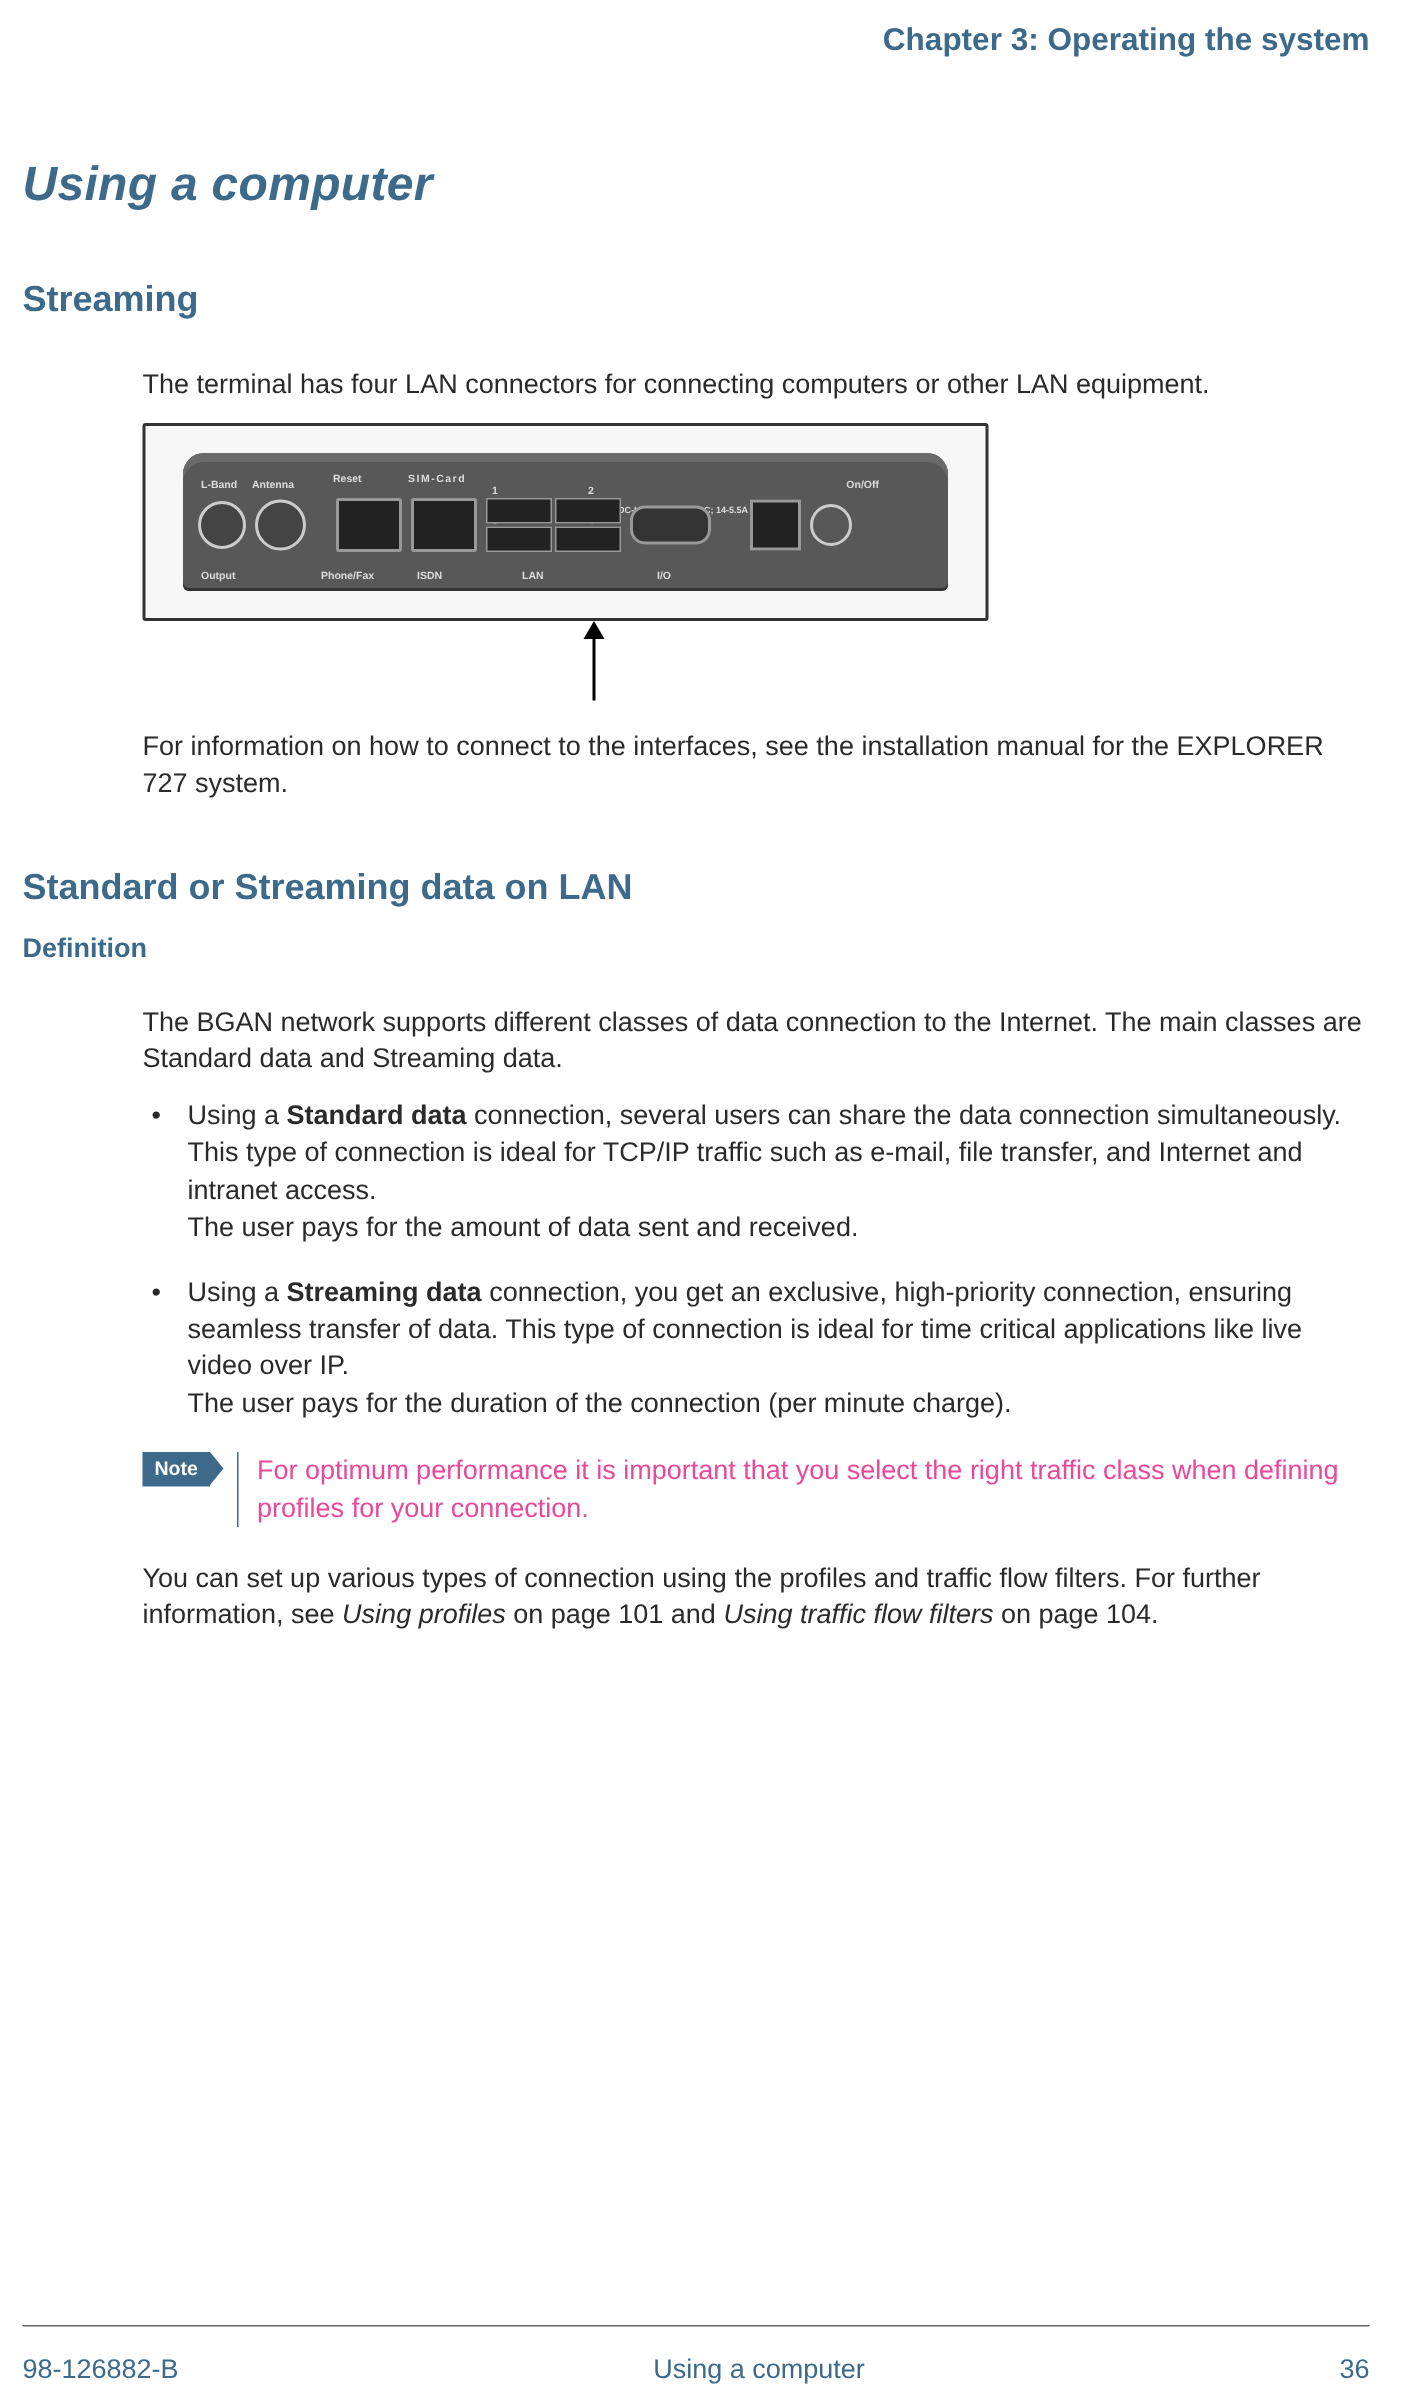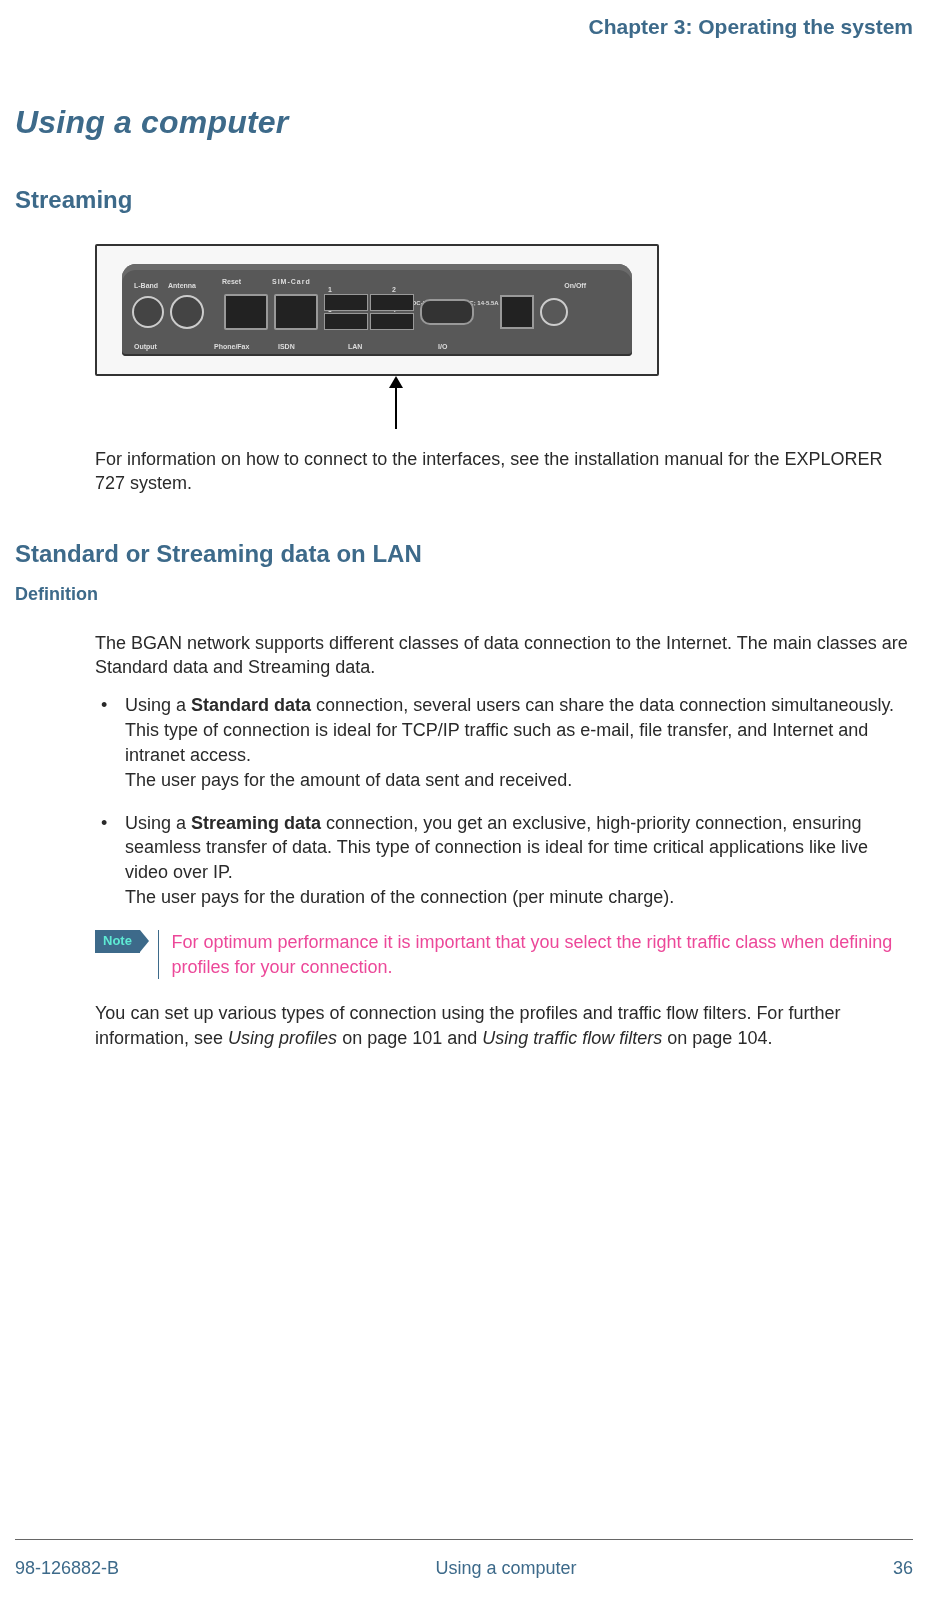--- a/index.html
+++ b/index.html
@@ -173,21 +173,21 @@
     font-size: 18px;
   }
   .note-row {
     display: flex;
     align-items: flex-start;
     gap: 10px;
     margin: 20px 0 22px 0;
   }
   .note-badge {
     background: #3d6a8a;
-    color: #5eead4;
+    color: #ffffff;
     font-weight: 700;
     font-size: 13px;
     padding: 3px 8px;
     position: relative;
     flex-shrink: 0;
     line-height: 1.3;
   }
   .note-badge::after {
     content: "";
     position: absolute;
@@ -207,21 +207,21 @@
     margin-right: 2px;
   }
   .note-text {
     font-size: 18px;
     line-height: 1.38;
     color: #ec4899;
     flex: 1;
   }
   .footer {
     position: absolute;
-    bottom: 16px;
+    bottom: 5px;
     left: 15px;
     right: 32px;
     border-top: 1px solid #666;
     padding-top: 8px;
     display: flex;
     justify-content: space-between;
     align-items: center;
     font-size: 18px;
     color: #3d6a8a;
     height: 40px;
@@ -237,20 +237,21 @@
 
 <div class="page">
 
   <div class="chapter-header">Chapter 3: Operating the system</div>
 
   <h1 class="title">Using a computer</h1>
 
   <h2 class="section">Streaming</h2>
 
   <div class="body-indent">
+    <p>The terminal has four LAN connectors for connecting computers or other LAN equipment.</p>
 
     <div class="figure">
       <div class="device-body">
         <span class="port-label lbl-lband">L-Band</span>
         <span class="port-label lbl-antenna">Antenna</span>
         <span class="port-label lbl-reset">Reset</span>
         <span class="port-label lbl-sim">SIM-Card</span>
         <span class="port-label lbl-n1">1</span>
         <span class="port-label lbl-n2">2</span>
         <span class="port-label lbl-n3">3</span>

